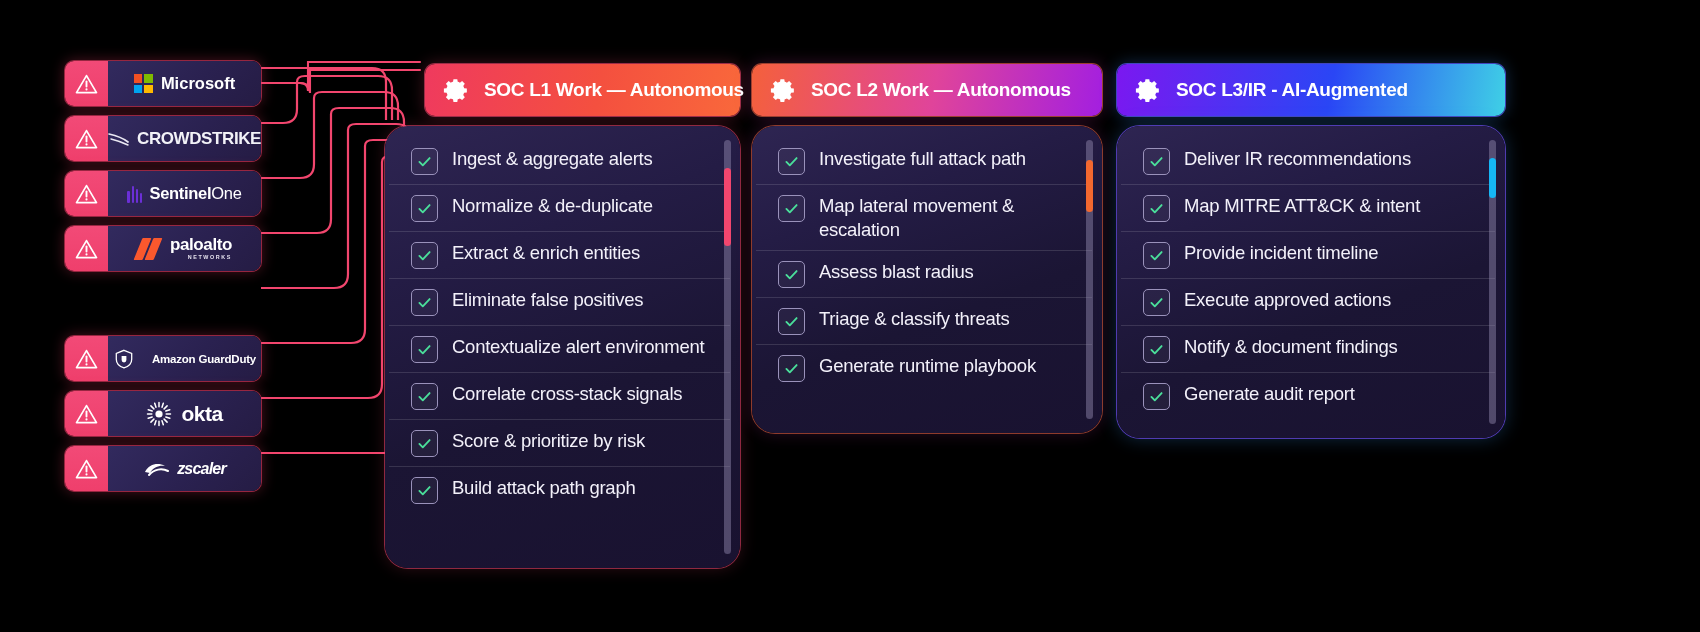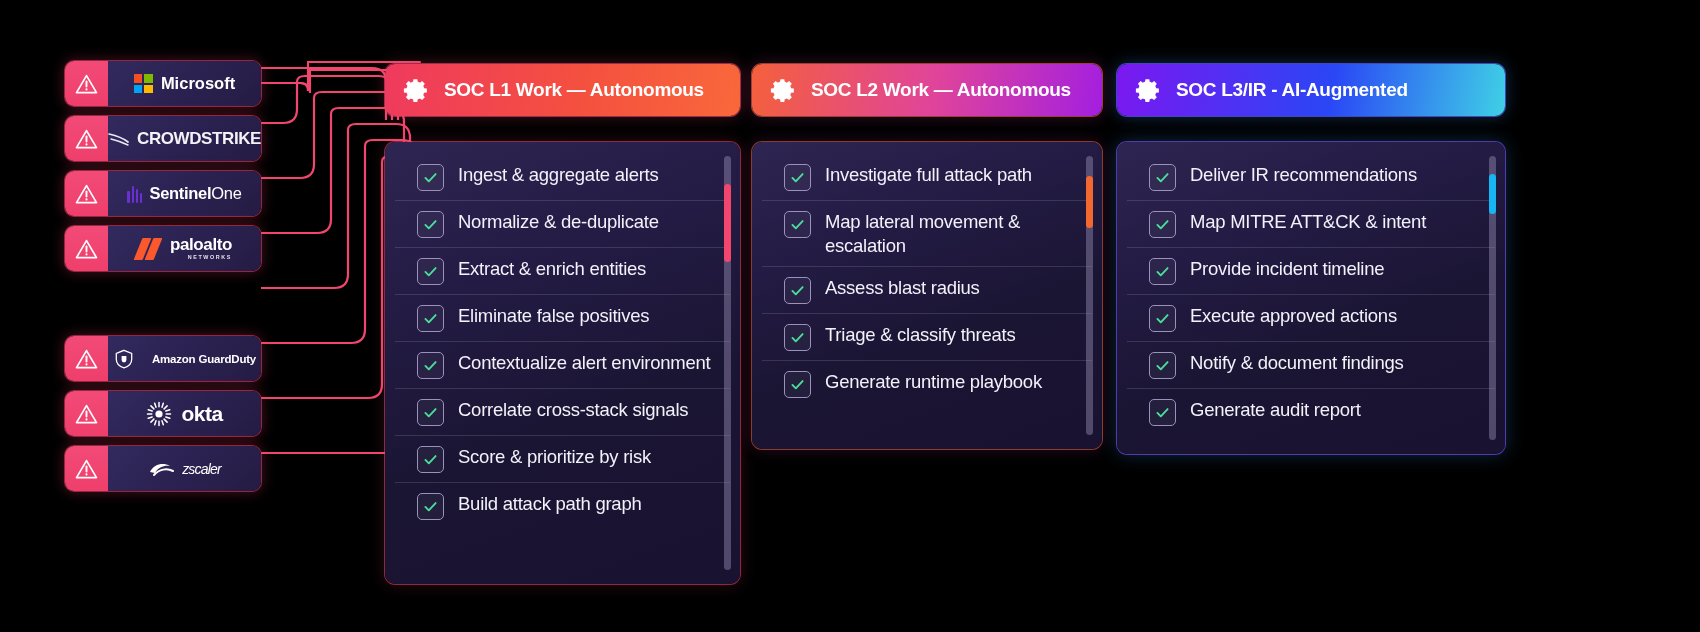--- a/index.html
+++ b/index.html
@@ -55,32 +55,32 @@
   
   .gd-wrap{display:flex;align-items:center;gap:17px;}
   .gd-txt{font-size:11.5px;font-weight:700;color:#fff;letter-spacing:-.2px;}
 
   
   .okta-wrap{display:flex;align-items:center;gap:9px;}
   .okta-txt{font-size:21px;font-weight:600;color:#fff;letter-spacing:-.5px;}
 
   
   .zs-wrap{display:flex;align-items:center;gap:4px;}
-  .zs-txt{font-size:14px;font-weight:400;color:#fff;letter-spacing:-.8px;font-style:italic;}
+  .zs-txt{font-size:16px;font-weight:700;color:#fff;letter-spacing:-.8px;font-style:italic;}
 
   
   .col{position:absolute;}
   .col-head{height:52px;border-radius:10px;display:flex;align-items:center;
             padding:0 0 0 18px;gap:14px;position:relative;}
   .col-head .gear{width:27px;height:27px;flex:0 0 27px;}
   .col-title{color:#fff;font-size:19px;font-weight:700;letter-spacing:-.3px;white-space:nowrap;}
 
-  .col-body{margin-top:26px;border-radius:10px;position:relative;overflow:hidden;
+  .col-body{margin-top:10px;border-radius:23px;position:relative;overflow:hidden;
             background:linear-gradient(160deg,#2e2552 0%,#241c45 28%,#1b1534 60%,#191230 100%);
-            padding:12px 10px 12px 10px;}
+            padding:12px 10px 12px 4px;}
   .rows{position:relative;}
   .row{display:flex;align-items:flex-start;gap:14px;padding:9px 16px 9px 22px;
        border-bottom:1px solid rgba(255,255,255,.13);}
   .row:last-child{border-bottom:none;}
   .cb{width:25px;height:25px;flex:0 0 25px;border-radius:5px;
       border:1.5px solid #9a92bb;background:rgba(255,255,255,.045);
       display:flex;align-items:center;justify-content:center;margin-top:1px;}
   .cb svg{width:17px;height:17px;}
   .row-label{color:#f3f1fa;font-size:18.5px;line-height:1.28;letter-spacing:-.25px;}
 
@@ -261,21 +261,21 @@
         <svg width="30" height="20" viewBox="0 0 30 20">
           <path d="M2 13 C6 5 15 3 22 7 C17 6 10 8 7 14 Z" fill="#fff"></path>
           <path d="M6 16 C11 10 19 9 25 12" fill="none" stroke="#fff" stroke-width="2" stroke-linecap="round"></path>
         </svg>
         <span class="zs-txt">zscaler</span>
       </div>
     </div>
   </div>
 
   <div class="col" style="left:385px;top:64px;width:355px;">
-    <div class="col-head glow-l1" style="background:linear-gradient(100deg,#ef3a5e 0%,#f4503f 55%,#f9683b 100%);">
+    <div class="col-head glow-l1" style="background:linear-gradient(100deg,#ef3a5e 0%,#f4503f 55%,#f9683b 100%);margin-left:40px;">
       <svg class="gear" viewBox="0 0 24 24">
         <path fill="#fff" d="M12 8.1a3.9 3.9 0 1 0 0 7.8 3.9 3.9 0 0 0 0-7.8Zm0 6a2.1 2.1 0 1 1 0-4.2 2.1 2.1 0 0 1 0 4.2Z"></path>
         <path fill="#fff" d="M21.2 13.7v-3.4l-2.4-.4a7 7 0 0 0-.8-1.9l1.4-2-2.4-2.4-2 1.4a7 7 0 0 0-1.9-.8L12.7 2h-3.4l-.4 2.2a7 7 0 0 0-1.9.8l-2-1.4L2.6 6l1.4 2a7 7 0 0 0-.8 1.9l-2.4.4v3.4l2.4.4c.2.7.5 1.3.8 1.9l-1.4 2 2.4 2.4 2-1.4c.6.3 1.2.6 1.9.8l.4 2.4h3.4l.4-2.4c.7-.2 1.3-.5 1.9-.8l2 1.4 2.4-2.4-1.4-2c.3-.6.6-1.2.8-1.9Z"></path>
       </svg>
       <span class="col-title">SOC L1 Work — Autonomous</span>
     </div>
     <div class="col-body body-l1" style="height:418px;">
       <div class="rows">
         <div class="row">
           <span class="cb">

